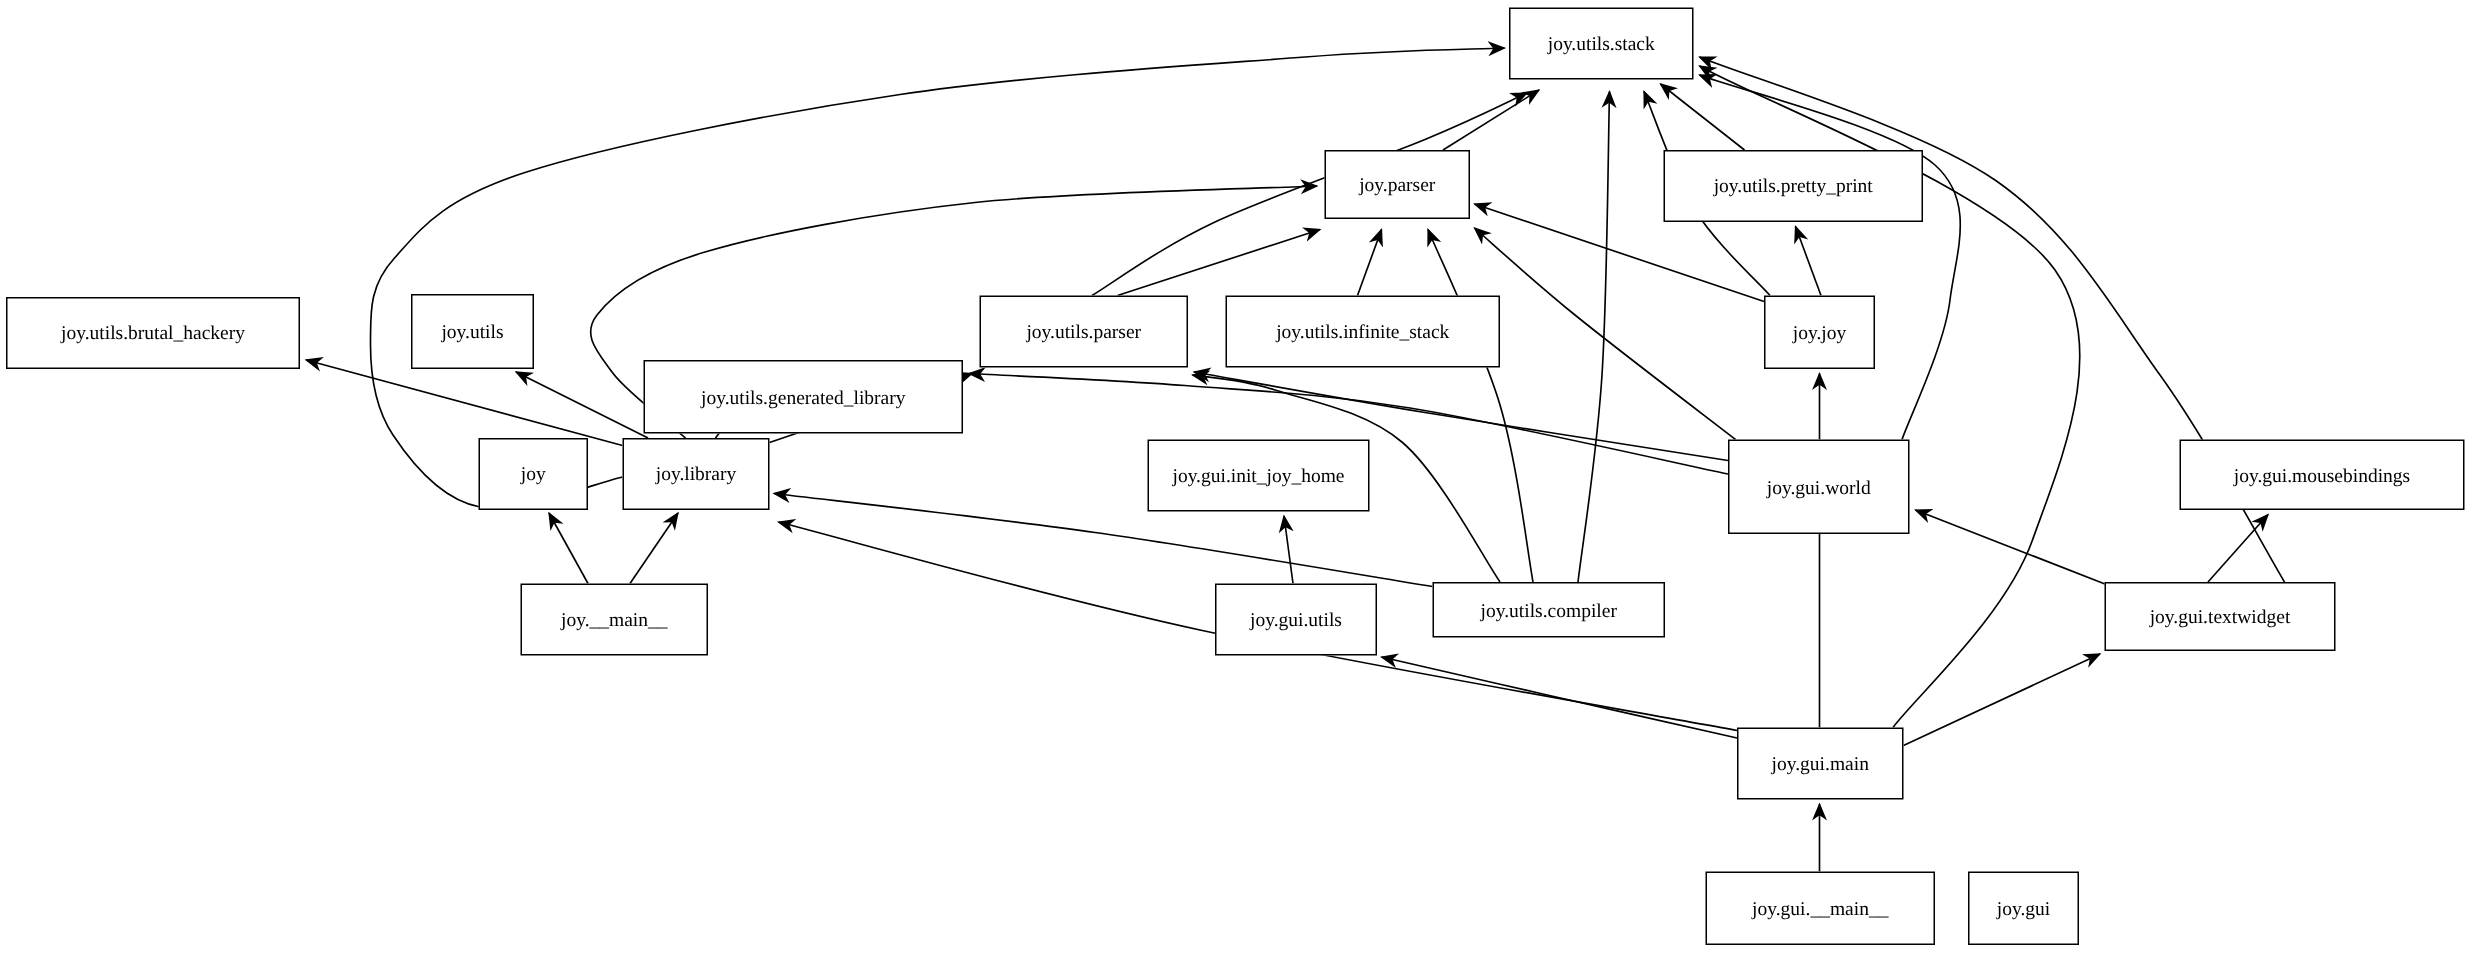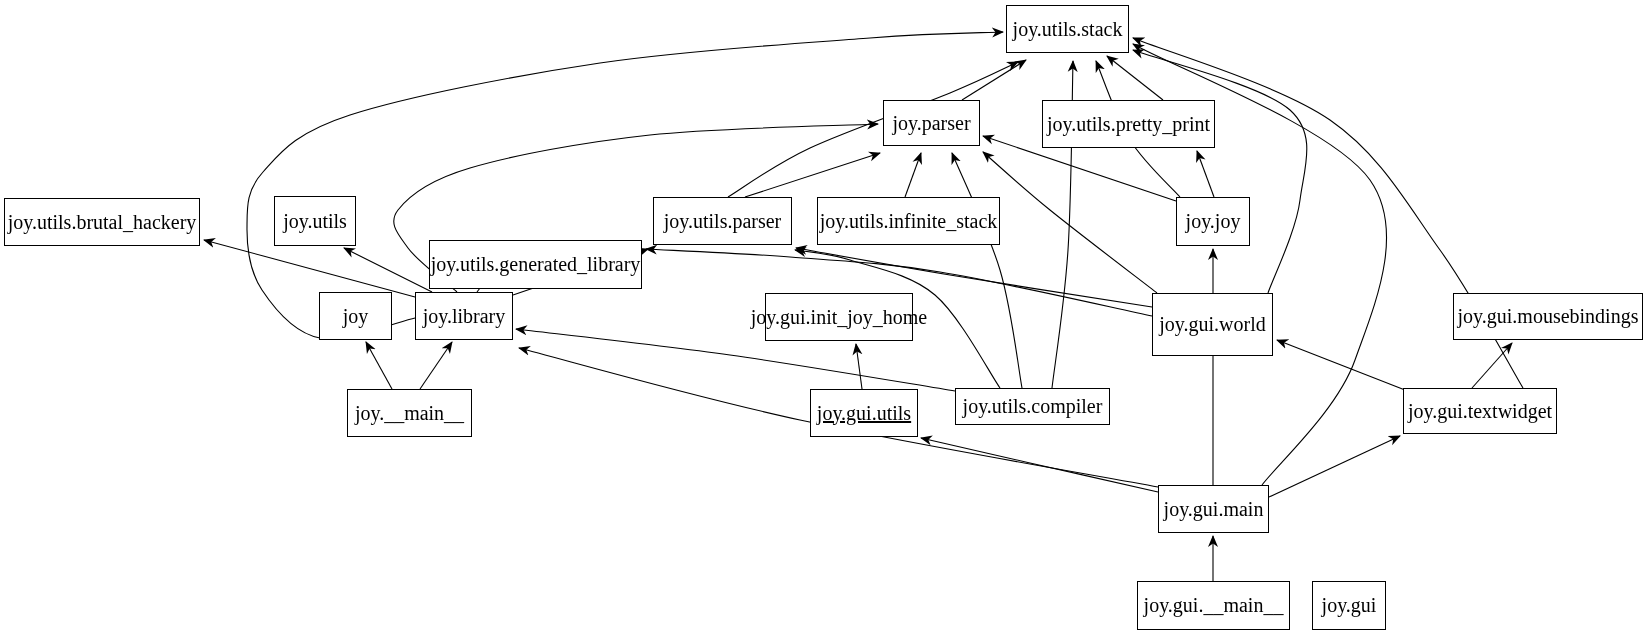--- a/index.html
+++ b/index.html
@@ -22,21 +22,21 @@
     height: 635px;
   }
   .graph-node {
     position: absolute;
     box-sizing: border-box;
     border: 1px solid #000000;
     background: #ffffff;
     display: flex;
     align-items: center;
     justify-content: center;
-    font-size: 20px;
+    font-size: 13px;
     color: #000000;
     white-space: nowrap;
   }
   .edge-path {
     fill: none;
     stroke: #000000;
     stroke-width: 1.1;
   }
 </style>
 </head>
@@ -83,33 +83,33 @@
         <path class="edge-path" d="M1052,388 C1054.6666666666667,365 1064.5,304.5 1068,250 C1071.5,195.5 1072.1666666666667,92.5 1073,61" stroke="#000000" marker-end="url(#arrowhead)"></path>
         <path class="edge-path" d="M1000,388 C989.1666666666666,372.5 960,316.3333333333333 935,295 C910,273.6666666666667 873.3333333333334,267.5 850,260 C826.6666666666666,252.5 804.1666666666666,251.66666666666666 795,250" stroke="#000000" marker-end="url(#arrowhead)"></path>
         <path class="edge-path" d="M955,391 C917.5,385 803.1666666666666,365.3333333333333 730,355 C656.8333333333334,344.6666666666667 551.6666666666666,333.3333333333333 516,329" stroke="#000000" marker-end="url(#arrowhead)"></path>
         <path class="edge-path" d="M862,389 L856,344" stroke="#000000" marker-end="url(#arrowhead)"></path>
         <path class="edge-path" d="M1213,581 L1213,536" stroke="#000000" marker-end="url(#arrowhead)"></path>
       </g>
   </svg>
   <div id="nodes-layer">
       <div class="graph-node" style="left: 1006px; top: 5px; width: 123px; height: 48px; border-color: rgb(0, 0, 0); background: rgb(255, 255, 255);">joy.utils.stack</div>
       <div class="graph-node" style="left: 883px; top: 100px; width: 97px; height: 46px; border-color: rgb(0, 0, 0); background: rgb(255, 255, 255); text-align: right;">joy.parser</div>
-      <div class="graph-node" style="left: 1042px; top: 100px; width: 173px; height: 48px; border-color: rgb(0, 0, 0); background: rgb(255, 255, 255);">joy.utils.pretty_print</div>
+      <div class="graph-node" style="left: 1109px; top: 100px; width: 173px; height: 48px; border-color: rgb(0, 0, 0); background: rgb(255, 255, 255);">joy.utils.pretty_print</div>
       <div class="graph-node" style="left: 4px; top: 198px; width: 196px; height: 48px; border-color: rgb(0, 0, 0); background: rgb(255, 255, 255);">joy.utils.brutal_hackery</div>
       <div class="graph-node" style="left: 274px; top: 196px; width: 82px; height: 50px; border-color: rgb(0, 0, 0); background: rgb(255, 255, 255);">joy.utils</div>
       <div class="graph-node" style="left: 429px; top: 197px; width: 213px; height: 49px; border-color: rgb(0, 0, 0); background: rgb(255, 255, 255); margin-top: 43px;">joy.utils.generated_library</div>
       <div class="graph-node" style="left: 653px; top: 197px; width: 139px; height: 48px; border-color: rgb(0, 0, 0); background: rgb(255, 255, 255);">joy.utils.parser</div>
       <div class="graph-node" style="left: 817px; top: 197px; width: 183px; height: 48px; border-color: rgb(0, 0, 0); background: rgb(255, 255, 255);">joy.utils.infinite_stack</div>
       <div class="graph-node" style="left: 1176px; top: 197px; width: 74px; height: 49px; border-color: rgb(0, 0, 0); background: rgb(255, 255, 255);">joy.joy</div>
       <div class="graph-node" style="left: 319px; top: 292px; width: 73px; height: 48px; border-color: rgb(0, 0, 0); background: rgb(255, 255, 255);">joy</div>
       <div class="graph-node" style="left: 415px; top: 292px; width: 98px; height: 48px; border-color: rgb(0, 0, 0); background: rgb(255, 255, 255);">joy.library</div>
       <div class="graph-node" style="left: 765px; top: 293px; width: 148px; height: 48px; border-color: rgb(0, 0, 0); background: rgb(255, 255, 255);">joy.gui.init_joy_home</div>
       <div class="graph-node" style="left: 1152px; top: 293px; width: 121px; height: 63px; border-color: rgb(0, 0, 0); background: rgb(255, 255, 255);">joy.gui.world</div>
       <div class="graph-node" style="left: 1453px; top: 293px; width: 190px; height: 47px; border-color: rgb(0, 0, 0); background: rgb(255, 255, 255);">joy.gui.mousebindings</div>
       <div class="graph-node" style="left: 347px; top: 389px; width: 125px; height: 48px; border-color: rgb(0, 0, 0); background: rgb(255, 255, 255);">joy.__main__</div>
-      <div class="graph-node" style="left: 810px; top: 389px; width: 108px; height: 48px; border-color: rgb(0, 0, 0); background: rgb(255, 255, 255); text-decoration: underline;">joy.gui.utils</div>
+      <div class="graph-node" style="left: 810px; top: 389px; width: 108px; height: 48px; border-color: rgb(0, 0, 0); background: rgb(255, 255, 255);">joy.gui.utils</div>
       <div class="graph-node" style="left: 955px; top: 388px; width: 155px; height: 37px; border-color: rgb(0, 0, 0); background: rgb(255, 255, 255);">joy.utils.compiler</div>
       <div class="graph-node" style="left: 1403px; top: 388px; width: 154px; height: 46px; border-color: rgb(0, 0, 0); background: rgb(255, 255, 255); text-align: right;">joy.gui.textwidget</div>
       <div class="graph-node" style="left: 1158px; top: 485px; width: 111px; height: 48px; border-color: rgb(0, 0, 0); background: rgb(255, 255, 255);">joy.gui.main</div>
       <div class="graph-node" style="left: 1137px; top: 581px; width: 153px; height: 49px; border-color: rgb(0, 0, 0); background: rgb(255, 255, 255);">joy.gui.__main__</div>
       <div class="graph-node" style="left: 1312px; top: 581px; width: 74px; height: 49px; border-color: rgb(0, 0, 0); background: rgb(255, 255, 255);">joy.gui</div>
     </div>
 </div>
 
 </body></html>

